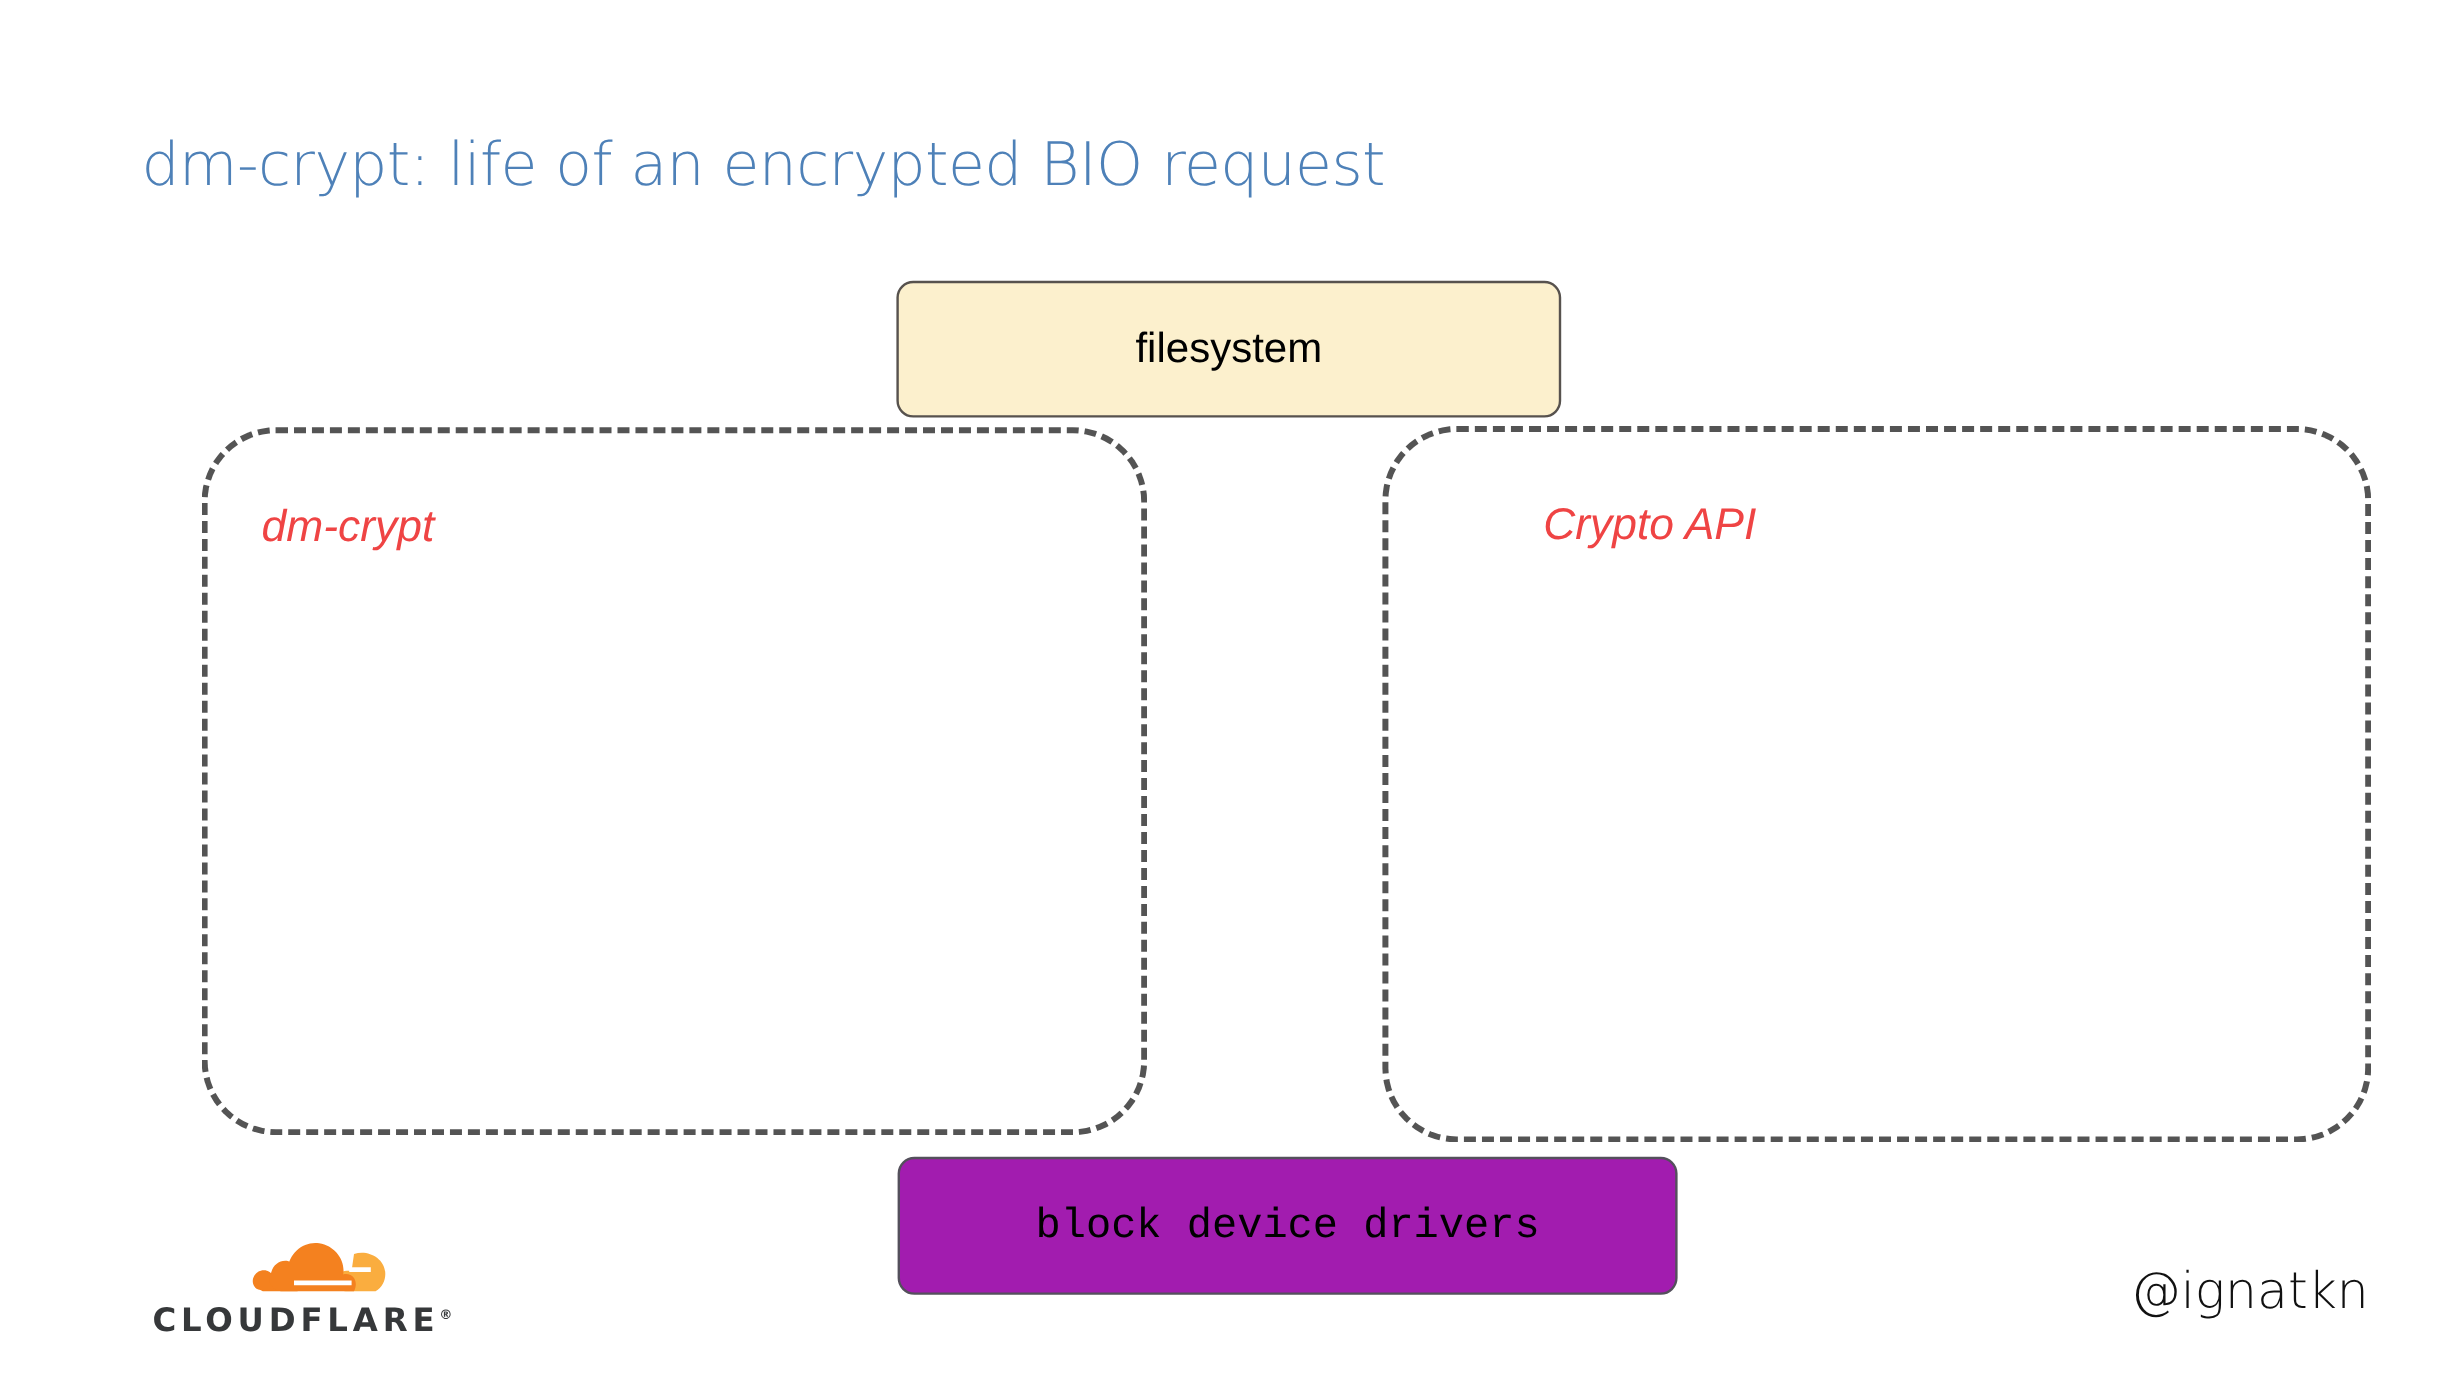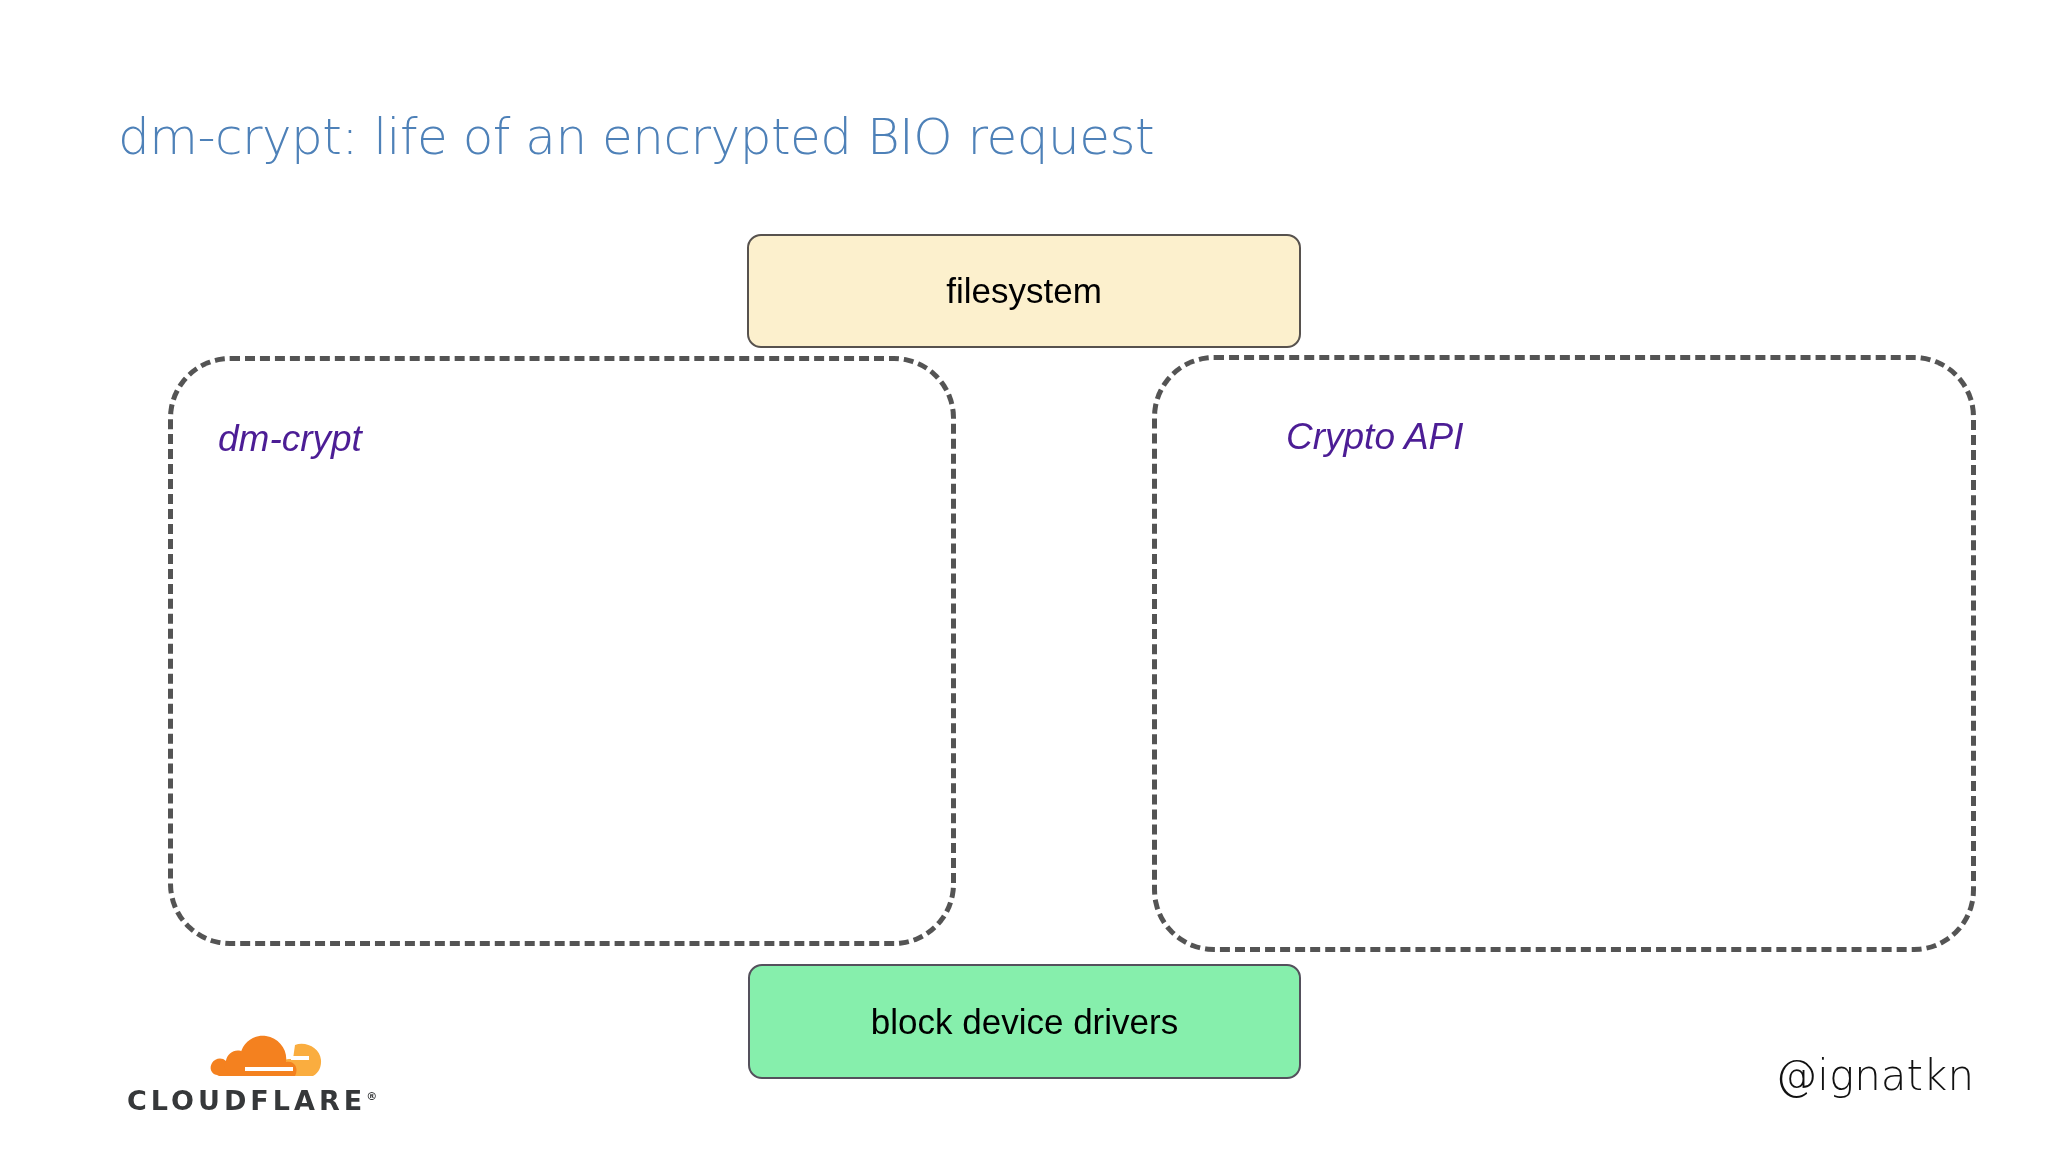--- a/index.html
+++ b/index.html
@@ -49,24 +49,25 @@
   #filesystem-box {
     left: 747px;
     top: 234px;
     width: 554px;
     height: 114px;
     background: #fcf0cd;
   }
   #block-device-box {
     left: 748px;
     top: 964px;
-    width: 553px;
+    width: 650px;
     height: 115px;
-    background: #86efac;
+    background: #a21caf;
     border-color: #54505c;
+    font-family: Liberation Mono, monospace;
   }
 
   
   .dashed-box {
     position: absolute;
     box-sizing: border-box;
     border: 5px dashed #545454;
     border-radius: 62px;
     background: transparent;
   }
@@ -80,21 +81,21 @@
     left: 1152px;
     top: 355px;
     width: 824px;
     height: 597px;
   }
   .dashed-label {
     position: absolute;
     font-family: "Liberation Sans", sans-serif;
     font-style: italic;
     font-size: 37px;
-    color: #4c1d95;
+    color: #ef4444;
     white-space: nowrap;
   }
   #dmcrypt-label {
     left: 218px;
     top: 418px;
   }
   #cryptoapi-label {
     left: 1286px;
     top: 416px;
   }

